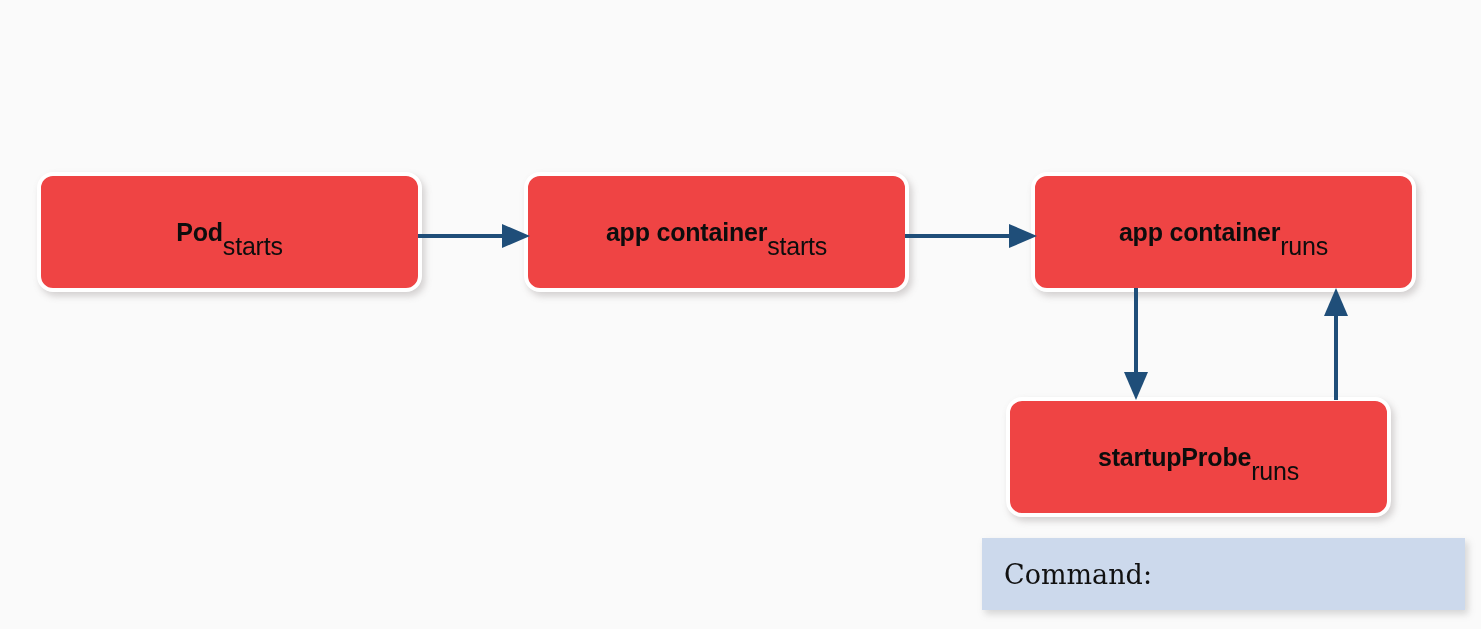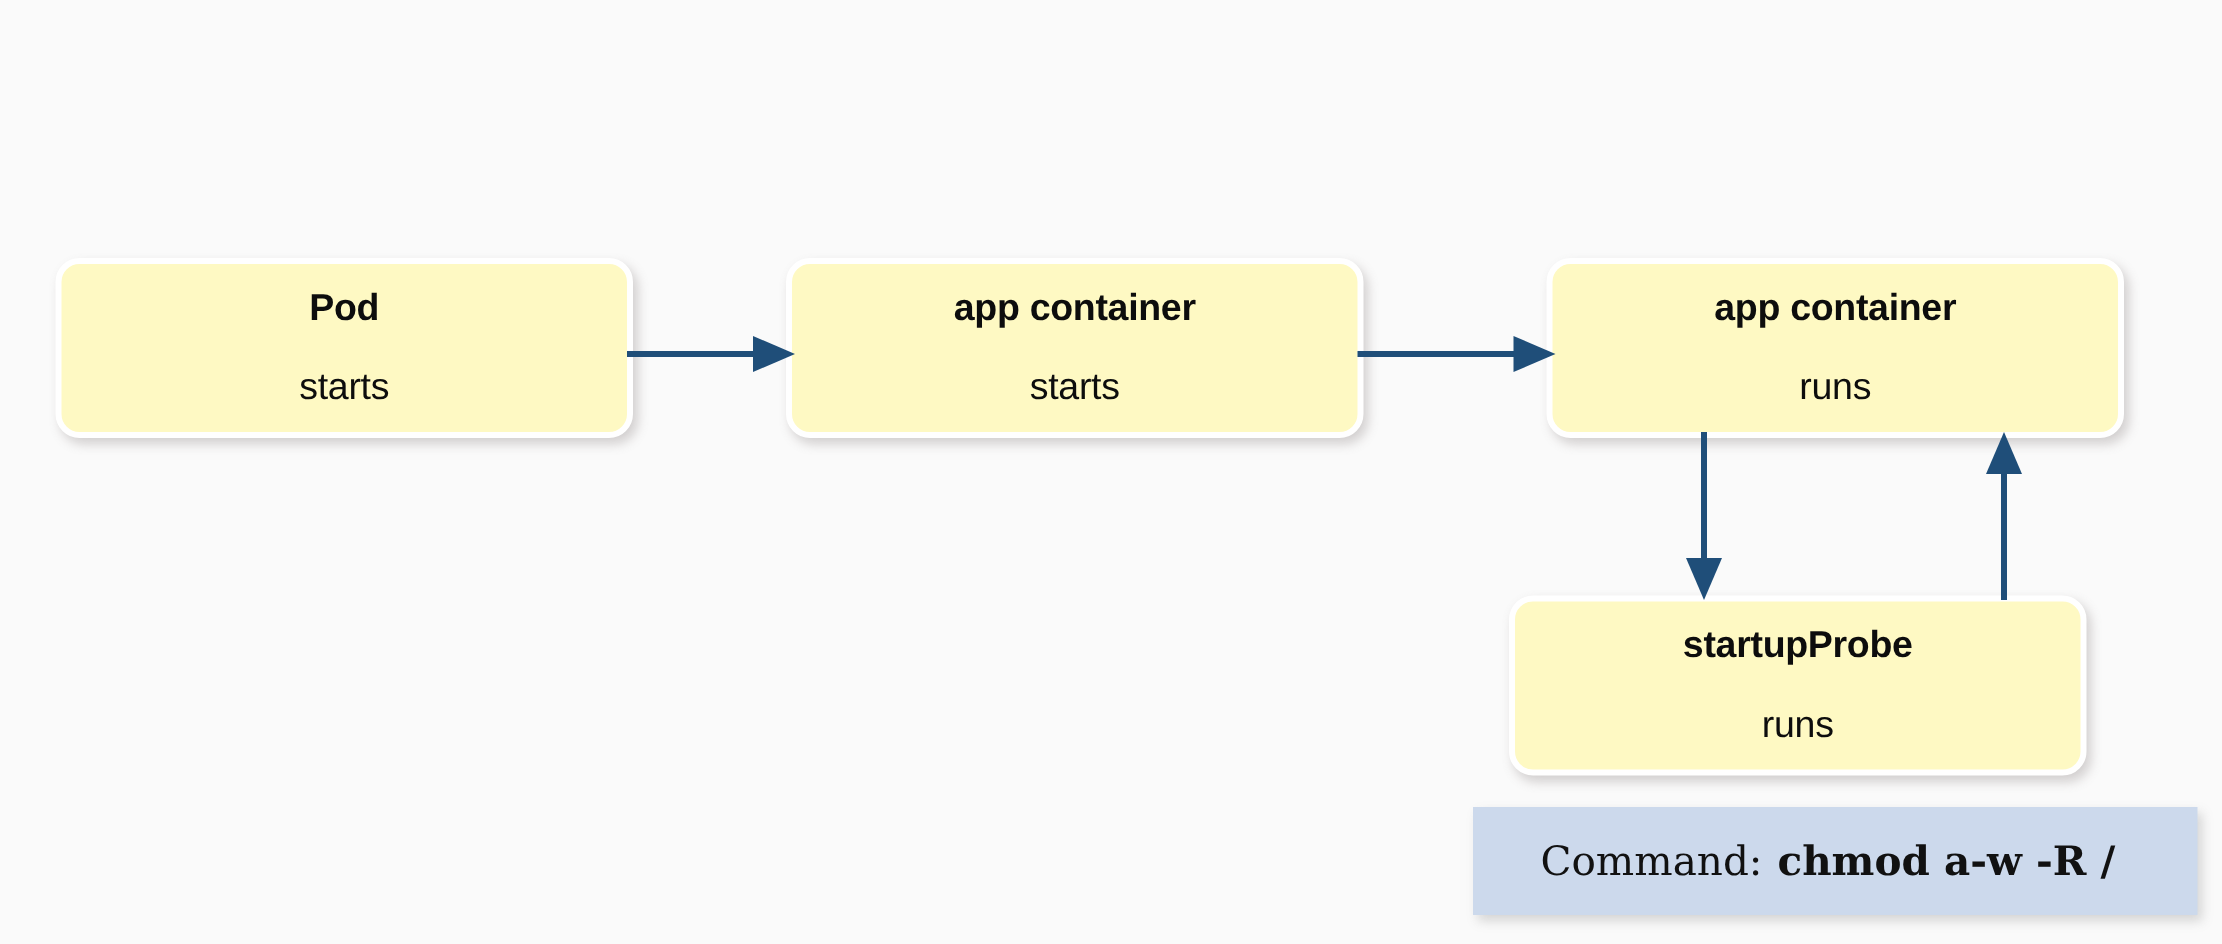--- a/index.html
+++ b/index.html
@@ -32,26 +32,26 @@
     font-weight: 400;
     color: #2b2b2b;
     letter-spacing: 0.2px;
     white-space: nowrap;
   }
 
   
   .node {
     position: absolute;
     box-sizing: border-box;
-    background: #fef9c3;
+    background: #ef4444;
     border: 4px solid #ffffff;
     border-radius: 16px;
     box-shadow: 3px 4px 7px rgba(120, 110, 110, 0.30);
     display: flex;
-    flex-direction: column;
+    flex-direction: row;
     align-items: center;
     justify-content: center;
     color: #0d0d0d;
     text-align: center;
   }
   .node .line1 {
     font-size: 25px;
     font-weight: 700;
     line-height: 1.0;
     letter-spacing: -0.2px;
@@ -92,21 +92,20 @@
     display: flex;
     align-items: center;
     padding-left: 22px;
     font-family: "DejaVu Serif", "Liberation Serif", serif;
     color: #111111;
     white-space: nowrap;
   }
   #command-box .cmd-label {
     font-size: 27px;
     font-weight: 400;
-    margin-left: 23px;
   }
   #command-box .cmd-value {
     font-size: 27px;
     font-weight: 700;
     margin-left: 10px;
   }
 </style>
 </head>
 <body>
 
@@ -148,16 +147,15 @@
     <polygon points="14,84 26,112 38,84" fill="#1f4e79"></polygon>
   </svg>
 
   <svg class="arrow-svg" id="arrow-4" viewBox="0 0 52 112">
     <line x1="26" y1="112" x2="26" y2="26" stroke="#1f4e79" stroke-width="4"></line>
     <polygon points="14,28 26,0 38,28" fill="#1f4e79"></polygon>
   </svg>
 
   <div id="command-box">
     <span class="cmd-label">Command:</span>
-    <span class="cmd-value">chmod a-w -R /</span>
   </div>
 
 </div>
 
 </body></html>

